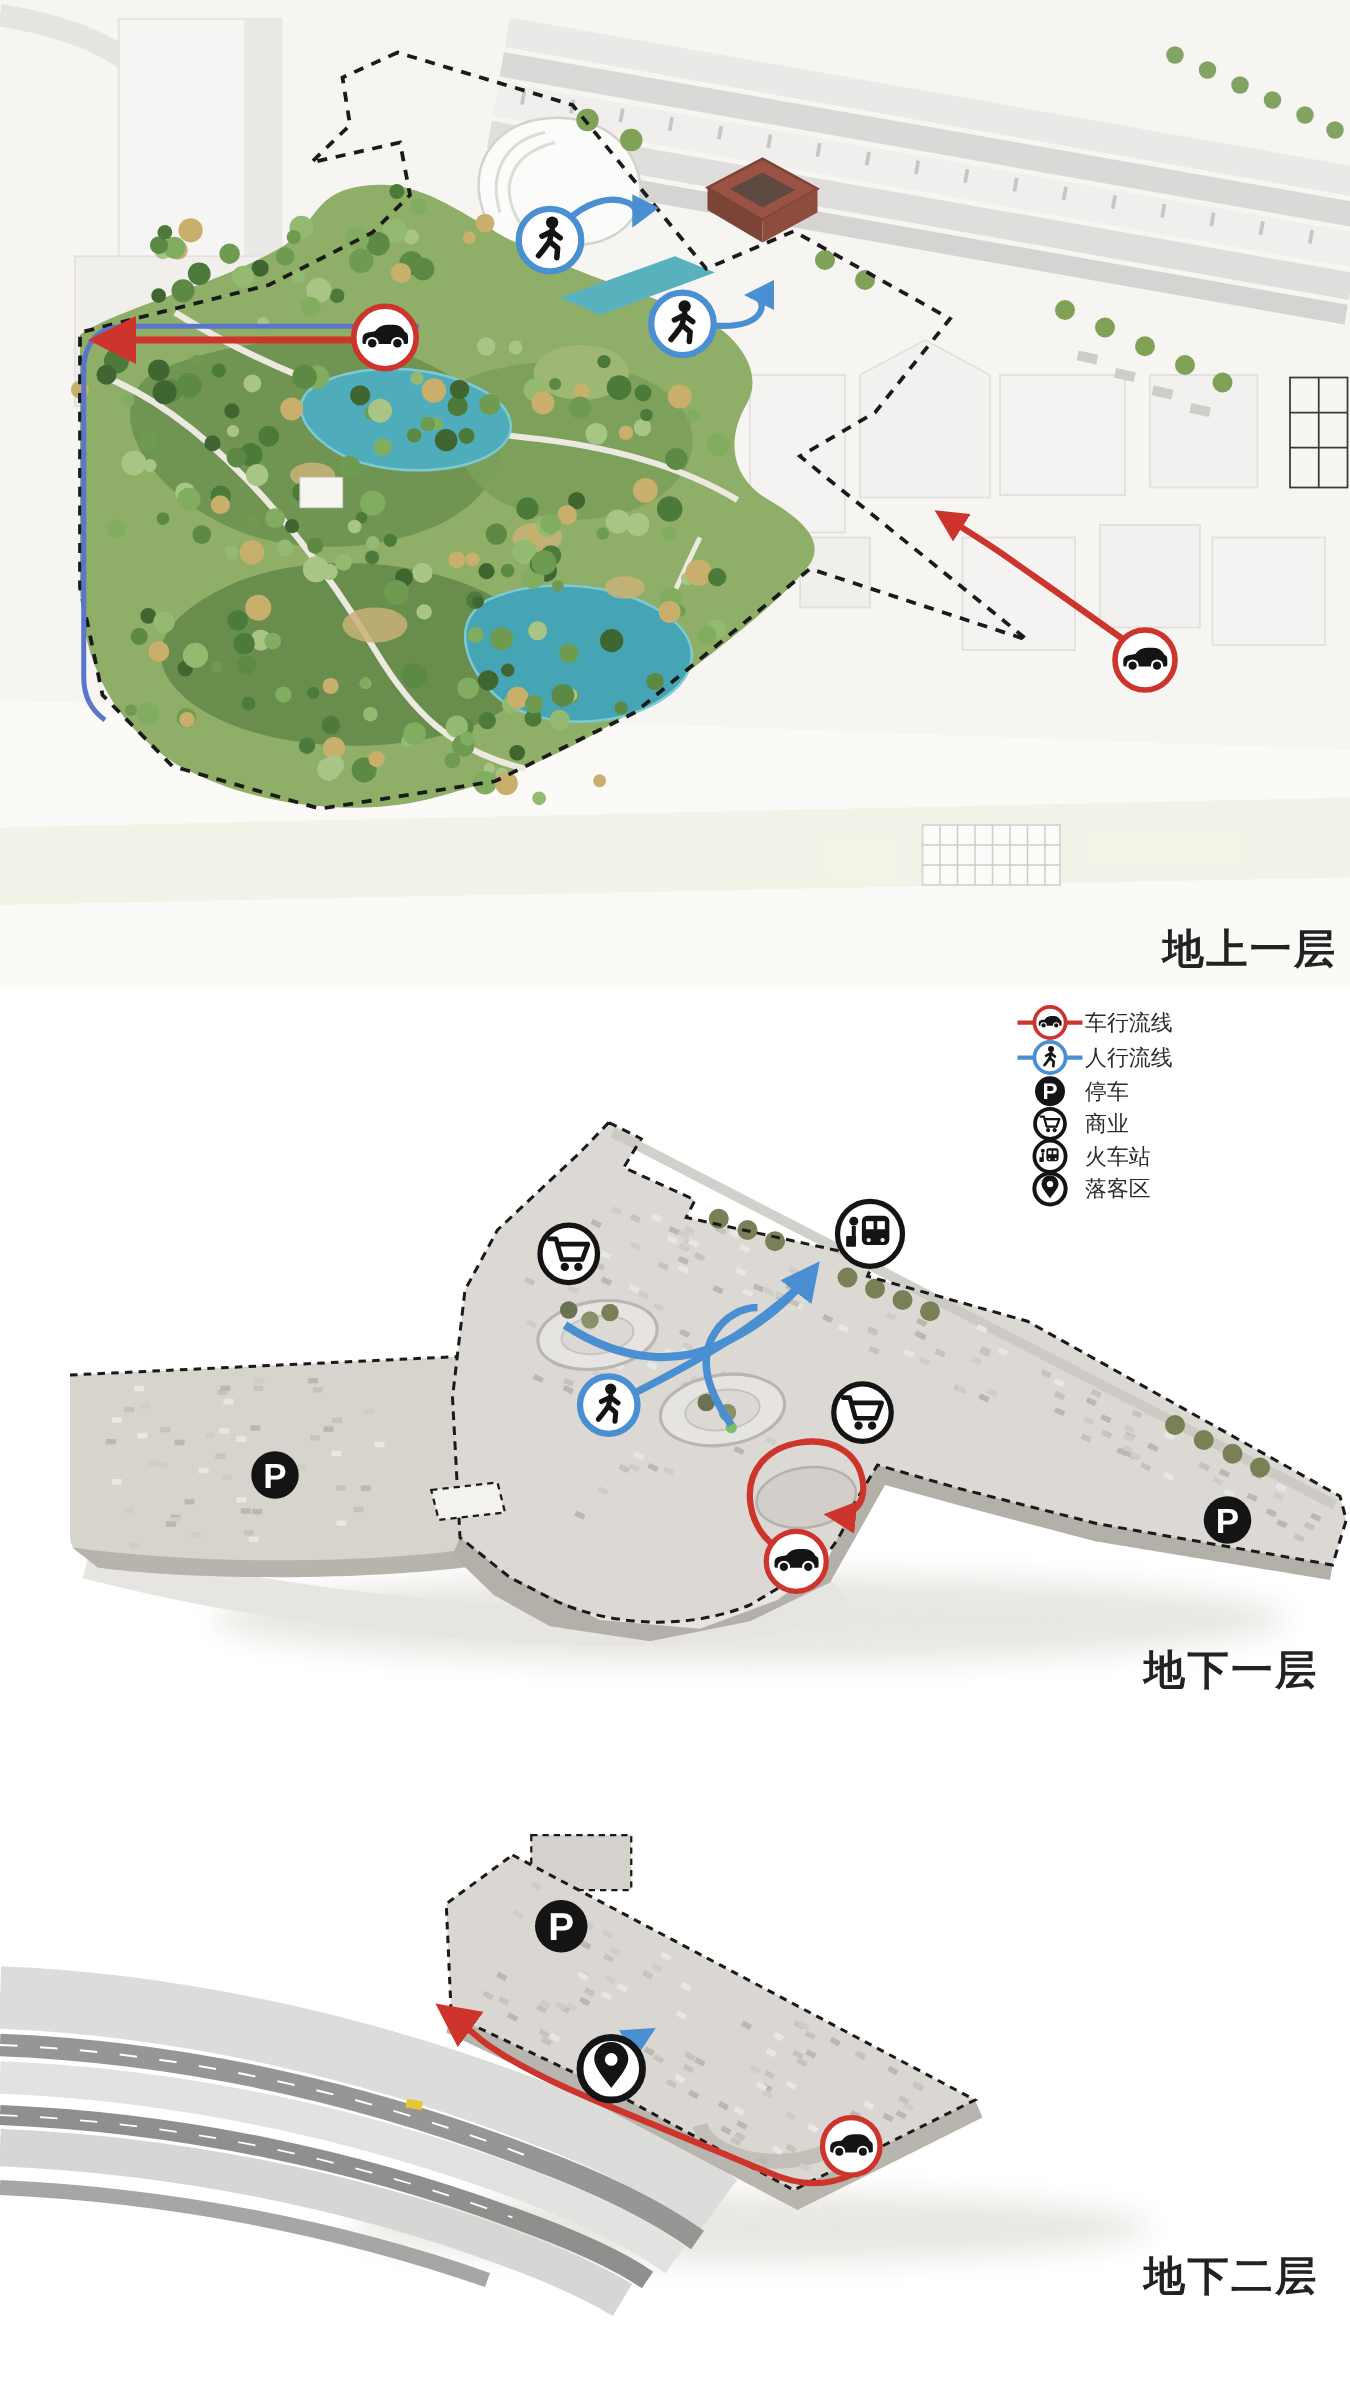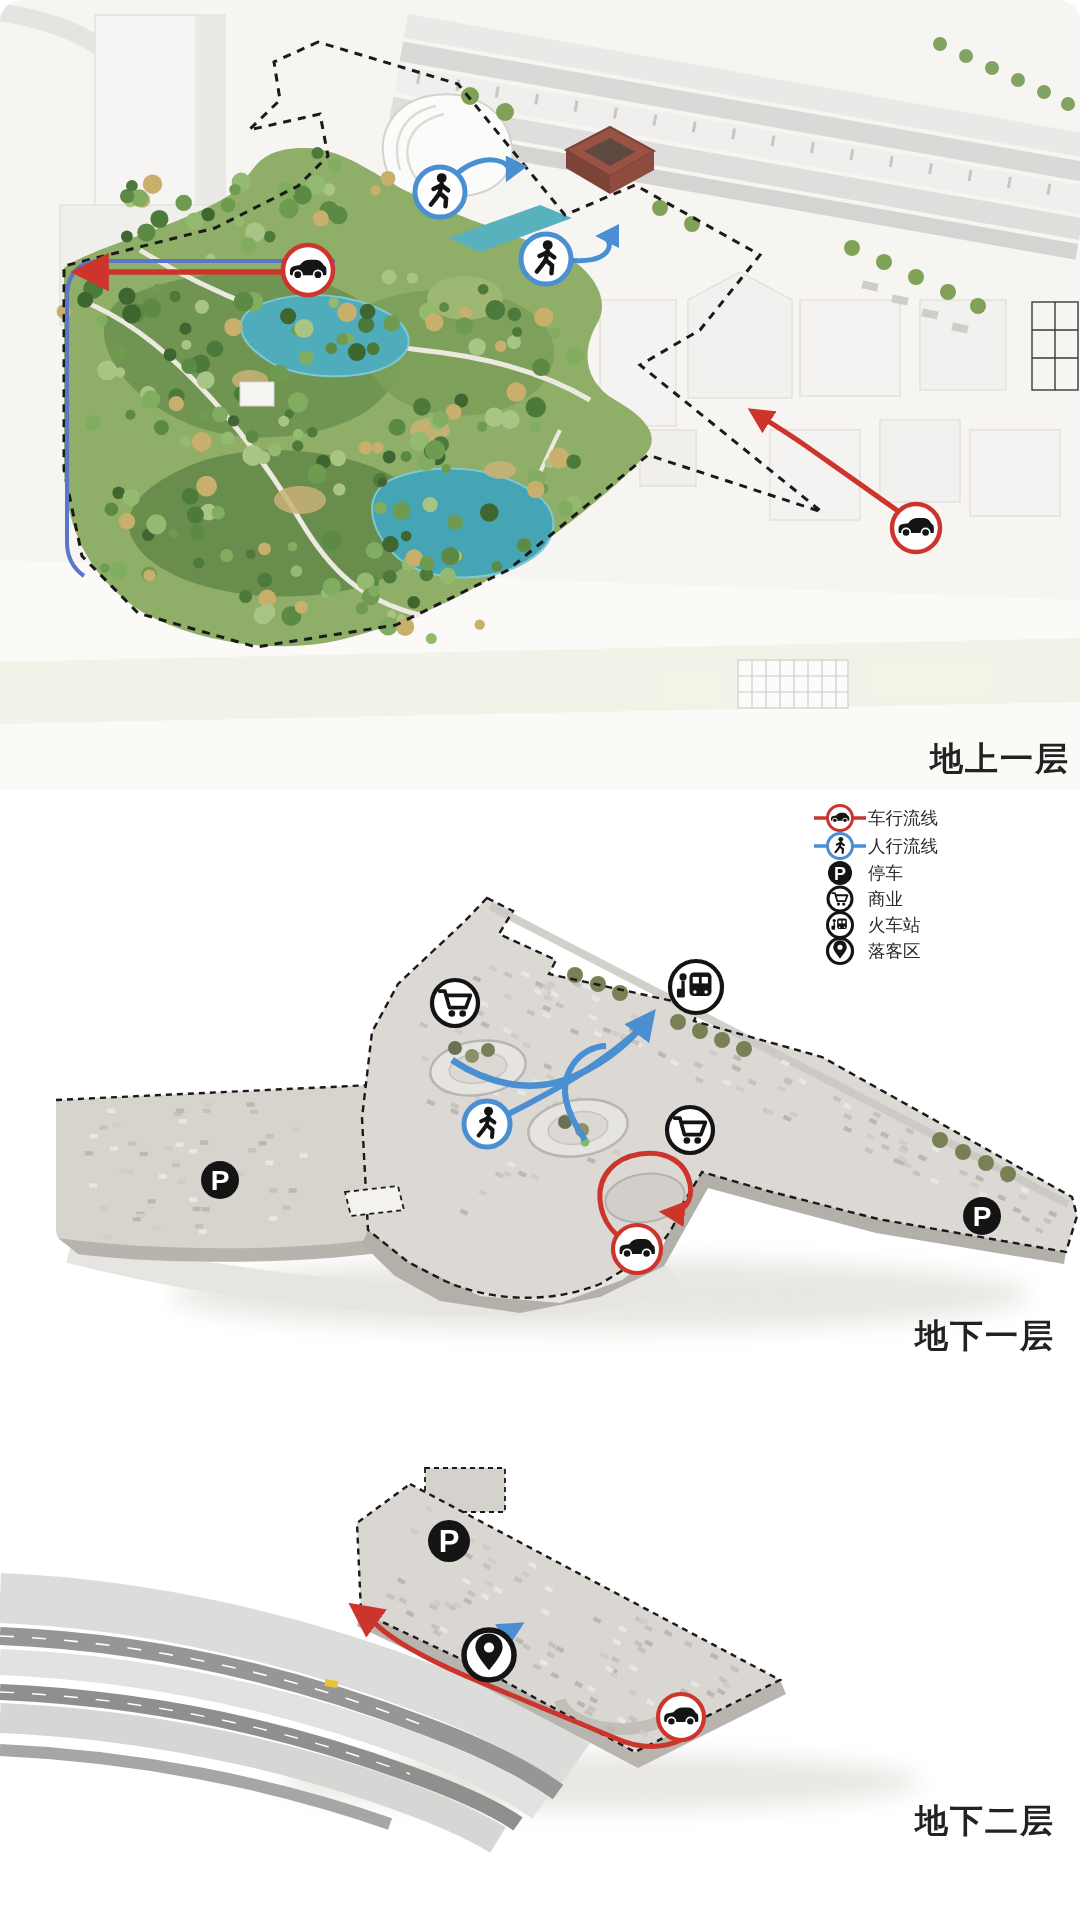--- a/index.html
+++ b/index.html
@@ -1,17 +1,17 @@
 <!DOCTYPE html>
 <html><head>
 <meta charset="utf-8">
 <style>
   html,body{margin:0;padding:0;background:#ffffff;}
   #stage{position:relative;width:1080px;height:1912px;background:#ffffff;overflow:hidden;
-         font-family:"Liberation Sans","DejaVu Sans",sans-serif;border-radius:22px;}
+         font-family:"Liberation Sans","DejaVu Sans",sans-serif;}
   svg{display:block;}
   text{font-family:"Liberation Sans","DejaVu Sans",sans-serif;}
   .lvl-label{font-size:33px;font-weight:600;fill:#222222;letter-spacing:2px;}
   .legend-label{font-size:17.5px;fill:#2b2b2b;}
   .p-letter{font-weight:bold;fill:#ffffff;text-anchor:middle;}
 </style>
 </head>
 <body>
 
 <div id="stage">

